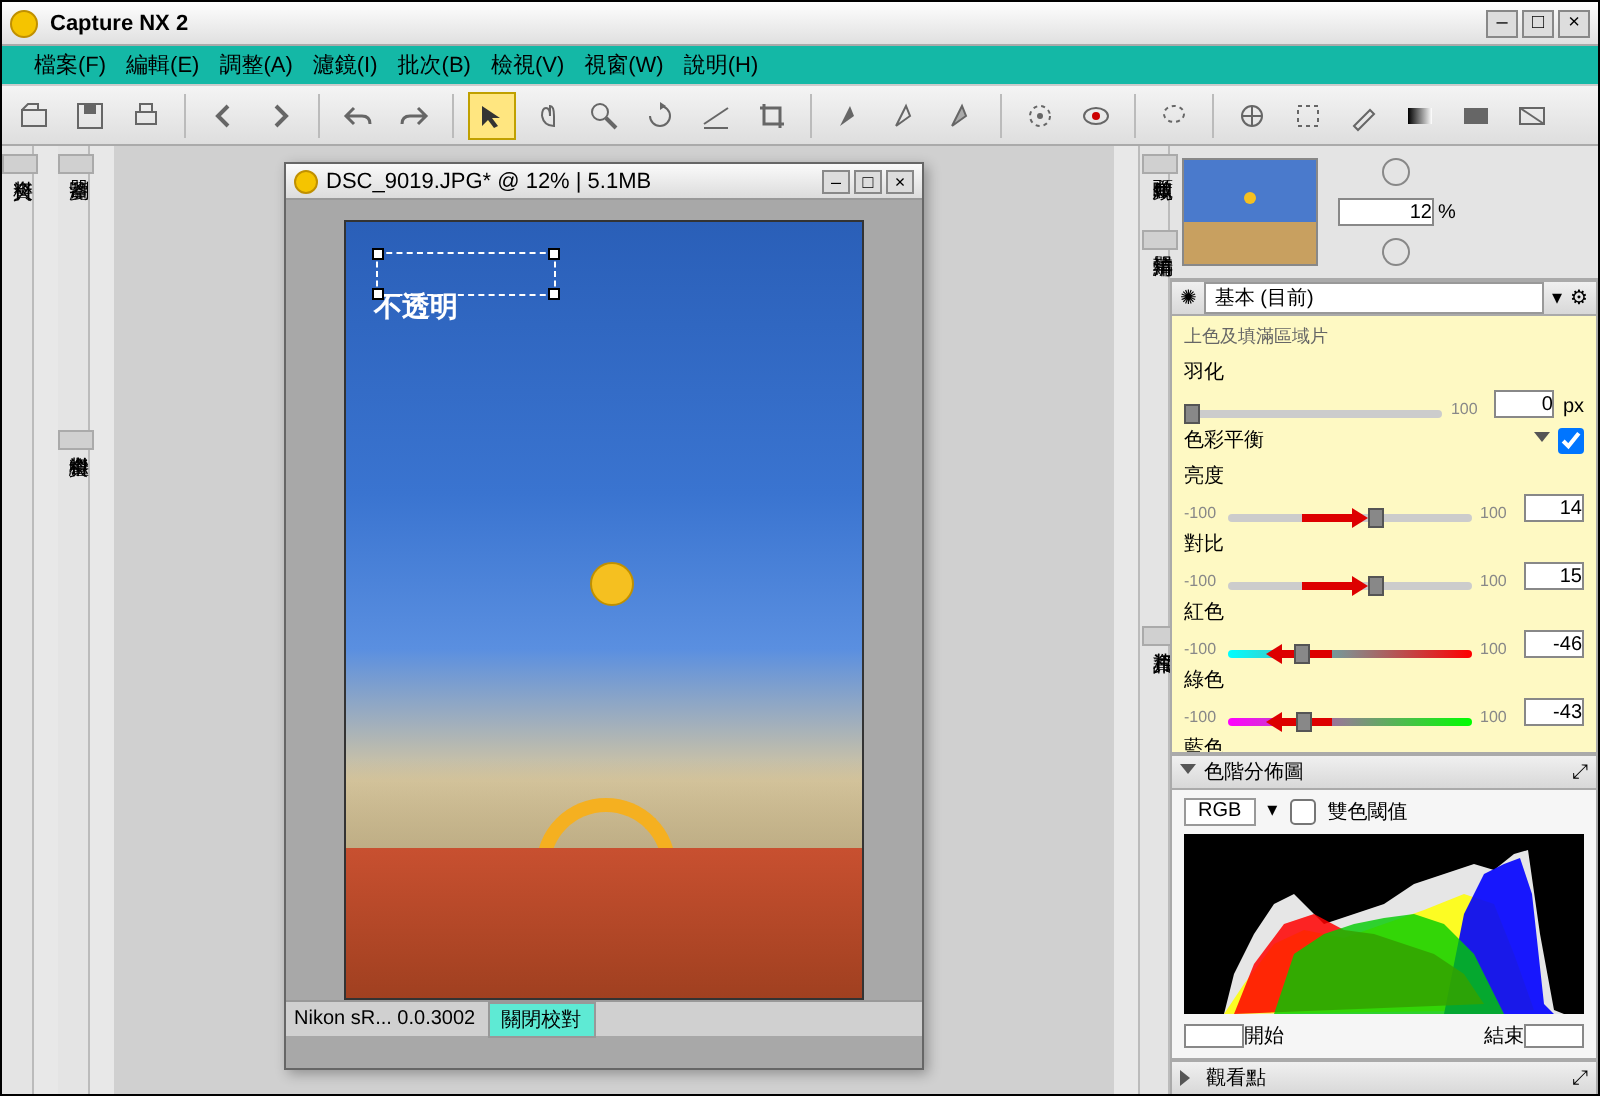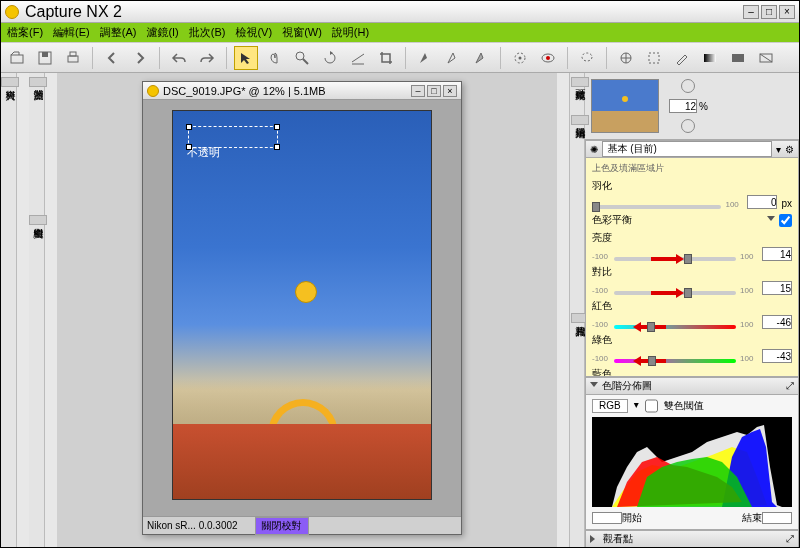--- a/index.html
+++ b/index.html
@@ -1,21 +1,21 @@
 <!DOCTYPE html>
 <html><head>
 <meta charset="utf-8">
 <style>
 * { margin: 0; padding: 0; box-sizing: border-box; font-family: "Microsoft JhengHei", Arial, sans-serif; }
 body { width: 800px; height: 548px; background: #e8e8e8; overflow: hidden; font-size: 11px; border: 1px solid #000; }
 .titlebar { height: 22px; background: linear-gradient(#fefefe,#e0e0e0); display: flex; align-items: center; padding: 0 4px; border-bottom: 1px solid #aaa; }
 .titlebar .app-icon { width: 14px; height: 14px; background: #f5c400; border-radius: 50%; margin-right: 6px; border:1px solid #c09000;}
-.titlebar .title { flex: 1; font-weight: normal; font-size: 16px; }
+.titlebar .title { flex: 1; font-weight: bold; font-size: 11px; }
 .titlebar .win-btn { width: 16px; height: 14px; margin-left: 2px; border: 1px solid #888; background: #ddd; display:flex; align-items:center; justify-content:center; font-size:10px; cursor:pointer;}
-.menubar { height: 20px; background: #84cc16; display: flex; align-items: center; padding: 0 6px; gap: 10px; border-bottom:1px solid #ccc;}
+.menubar { height: 20px; background: #14b8a6; display: flex; align-items: center; padding: 0 16px; gap: 10px; border-bottom:1px solid #ccc;}
 .menubar span { font-size: 11px; cursor:pointer;}
 .toolbar { height: 30px; background: linear-gradient(#f4f4f4,#dedede); display: flex; align-items: center; padding: 0 4px; gap: 4px; border-bottom:1px solid #aaa;}
 .tool { width: 24px; height: 24px; border: 1px solid transparent; display:flex; align-items:center; justify-content:center; cursor:pointer; color:#555;}
 .tool.active { background:#ffe680; border-color:#c0a000;}
 .tool-sep{ width:1px; height:22px; background:#bbb; margin:0 3px;}
 .workspace { display: flex; height: 475px; gap: 12px; }
 .left-gutter { width: 16px; background: #e4e4e4; border-right:1px solid #bbb; }
 .vtab { writing-mode: vertical-rl; font-size:10px; background:#d0d0d0; border:1px solid #aaa; padding:4px 1px; margin:4px auto; cursor:pointer; text-align:center;}
 .canvas-area { flex:1; background:#d0d0d0; position:relative; padding:10px;}
 .doc-window { position:absolute; left:85px; top:8px; width:320px; height:454px; background:#a8a8a8; border:1px solid #666; box-shadow:2px 2px 6px rgba(0,0,0,.3);}
@@ -23,32 +23,32 @@
 .doc-title .icon{width:12px;height:12px;background:#f5c400;border-radius:50%;margin-right:4px;border:1px solid #c09000;}
 .doc-title .spacer{flex:1;}
 .doc-title .wbtn{width:14px;height:12px;border:1px solid #888;background:#ddd;margin-left:2px;font-size:9px;display:flex;align-items:center;justify-content:center;cursor:pointer;}
 .doc-img { margin:10px auto 0; width:260px; height:390px; background:linear-gradient(#2a5fb8 0%,#3a74d0 35%,#5a8fe0 55%,#d8c8a0 72%,#c8b080 100%); position:relative; border:1px solid #333;}
 .balloon{position:absolute;left:122px;top:170px;width:22px;height:22px;background:#f5c020;border-radius:50%;border:1px solid #c09000;}
 .trees{position:absolute;bottom:60px;left:0;right:0;height:60px;background:linear-gradient(transparent,#b8a880);}
 .crowd{position:absolute;bottom:0;left:0;right:0;height:75px;background:linear-gradient(#c85030,#a04020);}
 .arch{position:absolute;bottom:55px;left:95px;width:70px;height:45px;border:7px solid #f5b020;border-bottom:none;border-radius:40px 40px 0 0;}
 .sel-box{position:absolute;left:15px;top:15px;width:90px;height:22px;border:1px dashed #fff;}
 .sel-handle{position:absolute;width:6px;height:6px;background:#fff;border:1px solid #000;}
-.doc-status{position:absolute;bottom:0;left:0;right:0;height:18px;background:#d0d0d0;border-top:1px solid #999;display:flex;align-items:center;font-size:10px;padding:0 4px;gap:6px;}
+.doc-status{position:absolute;bottom:16px;left:0;right:0;height:18px;background:#d0d0d0;border-top:1px solid #999;display:flex;align-items:center;font-size:10px;padding:0 4px;gap:6px;}
 .right-panels{width:230px;background:#e4e4e4;display:flex;}
 .rg{width:16px;border-left:1px solid #bbb;border-right:1px solid #bbb;}
 .panel-stack{flex:1;display:flex;flex-direction:column;overflow:hidden;}
 .panel-head{height:18px;background:linear-gradient(#f0f0f0,#d8d8d8);border:1px solid #aaa;display:flex;align-items:center;padding:0 4px;font-size:10px;gap:4px;}
 .navigator{padding:6px;display:flex;gap:10px;align-items:center;border-bottom:1px solid #aaa;}
 .nav-thumb{width:68px;height:54px;background:linear-gradient(#4a7acc 0%,#4a7acc 60%,#c8a060 60%,#c8a060 100%);border:1px solid #888;position:relative;}
 .nav-thumb::after{content:"";position:absolute;left:30px;top:16px;width:6px;height:6px;background:#f5c020;border-radius:50%;}
 .zoom-ctrl{display:flex;flex-direction:column;gap:6px;align-items:center;font-size:10px;}
 .zoom-ctrl .mag{width:14px;height:14px;border:1px solid #888;border-radius:50%;position:relative;cursor:pointer;}
 .zoom-val{display:flex;align-items:center;gap:2px;}
-.zoom-val input{width:28px;height:14px;font-size:10px;text-align:right;border:1px solid #888;}
+.zoom-val input{width:48px;height:14px;font-size:10px;text-align:right;border:1px solid #888;}
 .edit-section{flex:1;padding:4px 6px;overflow:auto;font-size:10px;background:#fef9c3;border:1px solid #aaa;border-top:none;}
 .param-row{margin:4px 0;}
 .param-row label{display:inline-block;width:28px;font-family:Liberation Mono, monospace;}
 .slider{display:flex;align-items:flex-end;gap:4px;margin-top:2px;}
 .slider-track{flex:1;height:4px;background:#ccc;position:relative;border-radius:2px;}
 .slider-thumb{position:absolute;top:-3px;width:8px;height:10px;background:#888;border:1px solid #555;}
 .slider .minmax{font-size:8px;color:#888;width:18px;}
 .slider input{width:30px;height:14px;font-size:10px;text-align:right;border:1px solid #888;}
 .arrow-red{position:absolute;width:40px;height:10px;top:-3px;}
 .arrow-red::before{content:"";position:absolute;left:0;top:3px;width:30px;height:4px;background:#d00;}
@@ -256,34 +256,34 @@
       <div class="doc-title">
         <div class="icon"></div>
         <span>DSC_9019.JPG* @ 12% | 5.1MB</span>
         <div class="spacer"></div>
         <div class="wbtn">–</div>
         <div class="wbtn">□</div>
         <div class="wbtn">×</div>
       </div>
       <div class="doc-img">
         <div class="sel-box">
-          <span style="position:absolute;left:-2px;top:18px;color:#fff;font-size:11px;">不透明</span>
+          <span style="position:absolute;left:-2px;top:18px;color:#fff;font-size:14px;font-weight:bold;">不透明</span>
           <div class="sel-handle" style="left:-3px;top:-3px"></div>
           <div class="sel-handle" style="right:-3px;top:-3px"></div>
           <div class="sel-handle" style="left:-3px;bottom:-3px"></div>
           <div class="sel-handle" style="right:-3px;bottom:-3px"></div>
         </div>
         <div class="balloon"></div>
         <div class="trees"></div>
         <div class="arch"></div>
         <div class="crowd"></div>
       </div>
       <div class="doc-status">
         <span>Nikon sR... 0.0.3002</span>
-        <span style="background:#8b5cf6;padding:1px 6px;border:1px solid #999;margin-left:11px;">關閉校對</span>
+        <span style="background:#5eead4;padding:1px 6px;border:1px solid #999;">關閉校對</span>
       </div>
     </div>
   </div>
 
   <div class="right-panels">
     <div class="rg">
       <div class="vtab2">鳥瞰鏡頭</div>
       <div style="height:20px"></div>
       <div class="vtab2">編輯清單</div>
       <div style="height:180px"></div>

